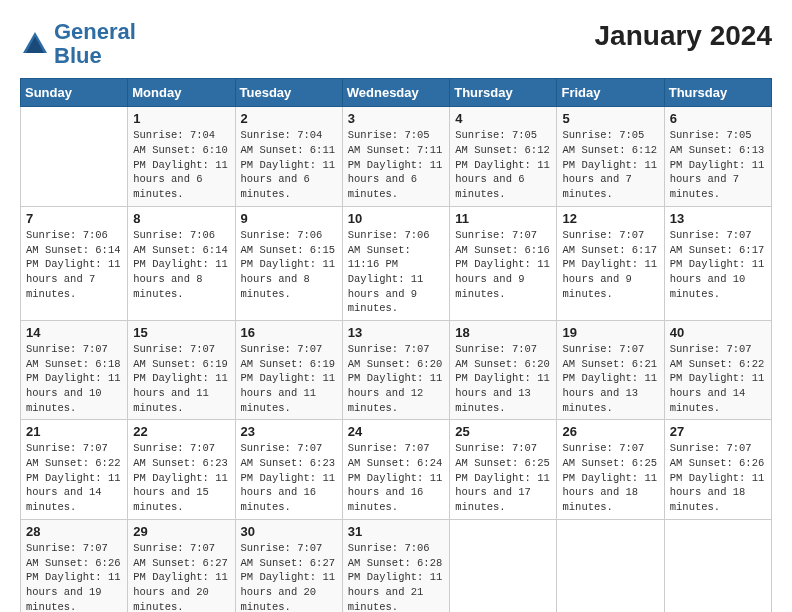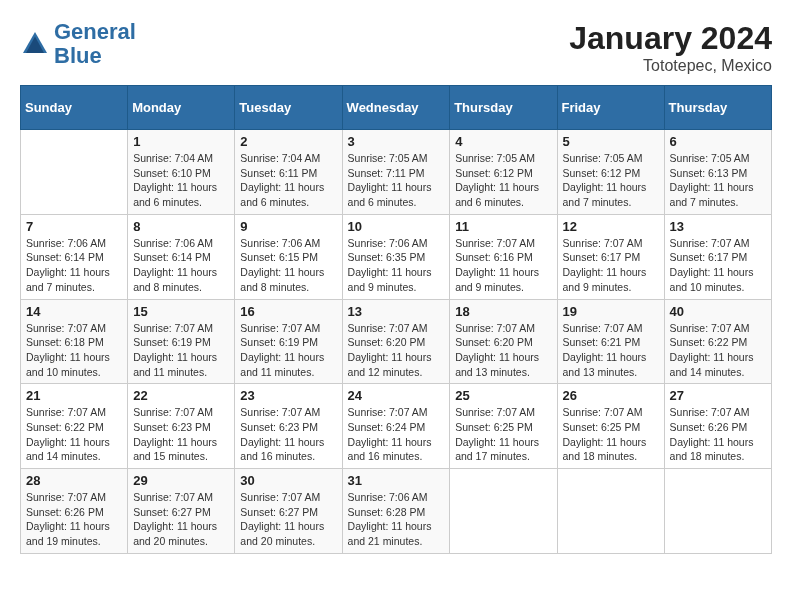--- a/index.html
+++ b/index.html
@@ -31,37 +31,37 @@
     }
     .logo-icon {
       width: 30px;
       height: 30px;
       margin-right: 4px;
     }
     .title-block {
       text-align: right;
     }
     .month-title {
-      font-size: 32px;
+      font-size: 28px;
       font-weight: bold;
       color: #222;
     }
     .location {
       font-size: 16px;
       color: #444;
     }
     table {
       width: 100%;
       border-collapse: collapse;
       font-size: 11px;
     }
     thead tr th {
       background-color: #2e6da4;
       color: #fff;
-      padding: 14px 4px;
+      padding: 6px 4px;
       text-align: left;
       font-size: 13px;
       font-weight: bold;
       border: 1px solid #1e5a8a;
     }
     tbody tr td {
       border: 1px solid #ccc;
       vertical-align: top;
       padding: 4px 5px;
       width: 108px;
@@ -77,20 +77,21 @@
       font-size: 13px;
       font-weight: bold;
       color: #222;
       display: block;
       margin-bottom: 2px;
     }
     .day-info {
       color: #333;
       font-size: 10.5px;
       line-height: 1.4;
+      font-family: Liberation Mono, monospace;
     }
     .empty-cell {
       background: #fff;
     }
   </style>
 </head>
 <body>
 
 <div class="header">
   <div class="logo">
@@ -98,21 +99,20 @@
       <polygon points="20,4 36,32 4,32" fill="#2e6da4"></polygon>
       <polygon points="20,10 32,32 8,32" fill="#1a4a7a"></polygon>
     </svg>
     <div class="logo-text">
       <div><span>General</span></div>
       <div><span>Blue</span></div>
     </div>
   </div>
   <div class="title-block">
     <div class="month-title">January 2024</div>
-    <div class="location">Tototepec, Mexico</div>
   </div>
 </div>
 
 <table>
   <thead>
     <tr id="header-row">
         <th>Sunday</th>
         <th>Monday</th>
         <th>Tuesday</th>
         <th>Wednesday</th>
@@ -176,21 +176,21 @@
         </td>
         <td>
           <span class="day-number">9</span>
           <div class="day-info">Sunrise: 7:06 AM
 Sunset: 6:15 PM
 Daylight: 11 hours and 8 minutes.</div>
         </td>
         <td>
           <span class="day-number">10</span>
           <div class="day-info">Sunrise: 7:06 AM
-Sunset: 6:35 PM
+Sunset: 11:16 PM
 Daylight: 11 hours and 9 minutes.</div>
         </td>
         <td>
           <span class="day-number">11</span>
           <div class="day-info">Sunrise: 7:07 AM
 Sunset: 6:16 PM
 Daylight: 11 hours and 9 minutes.</div>
         </td>
         <td>
           <span class="day-number">12</span>

